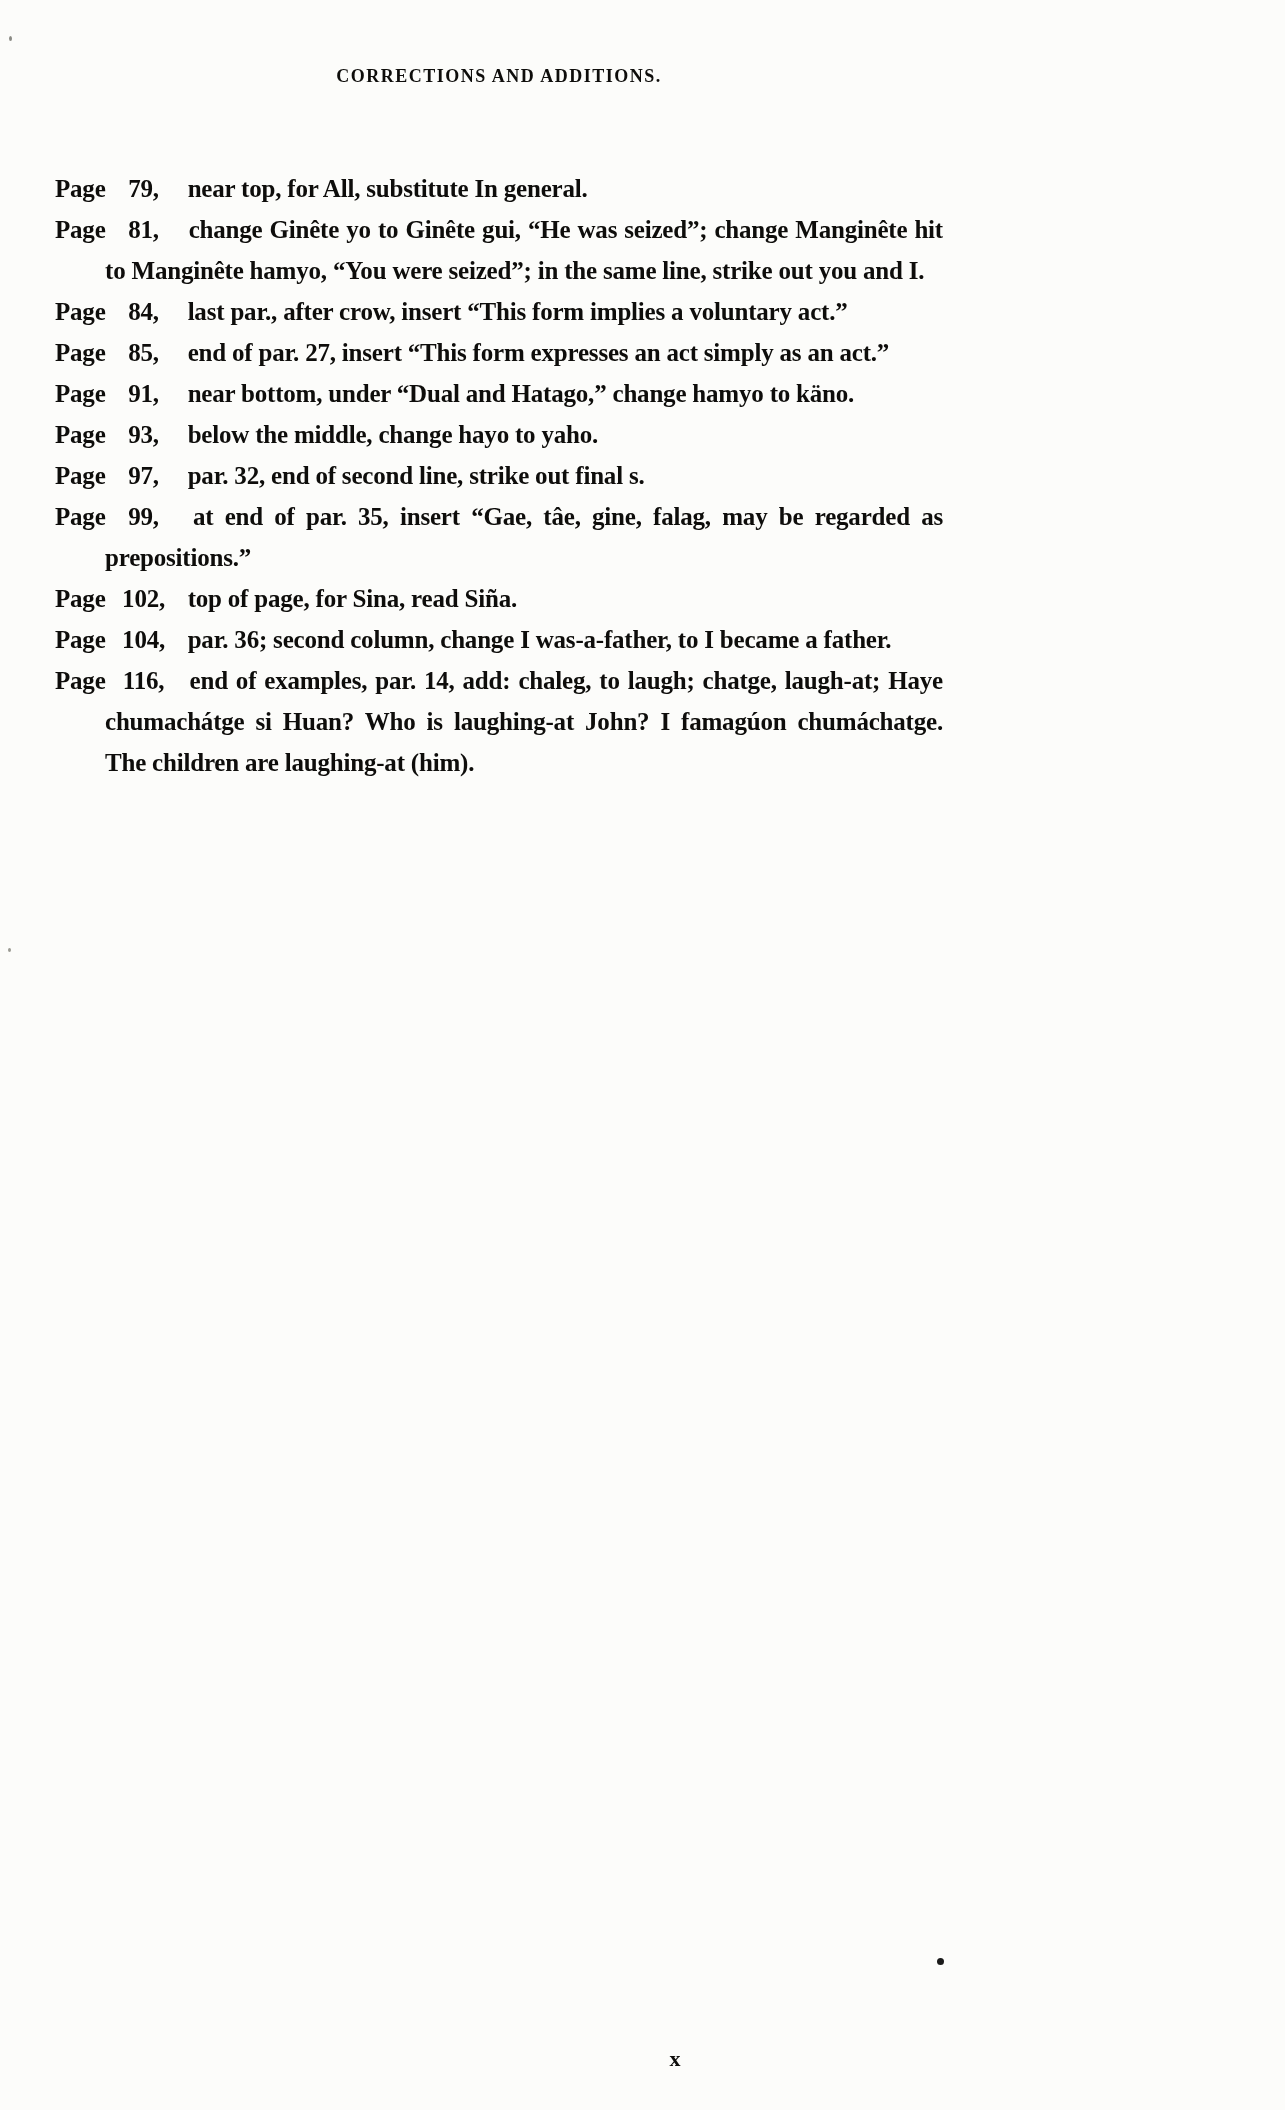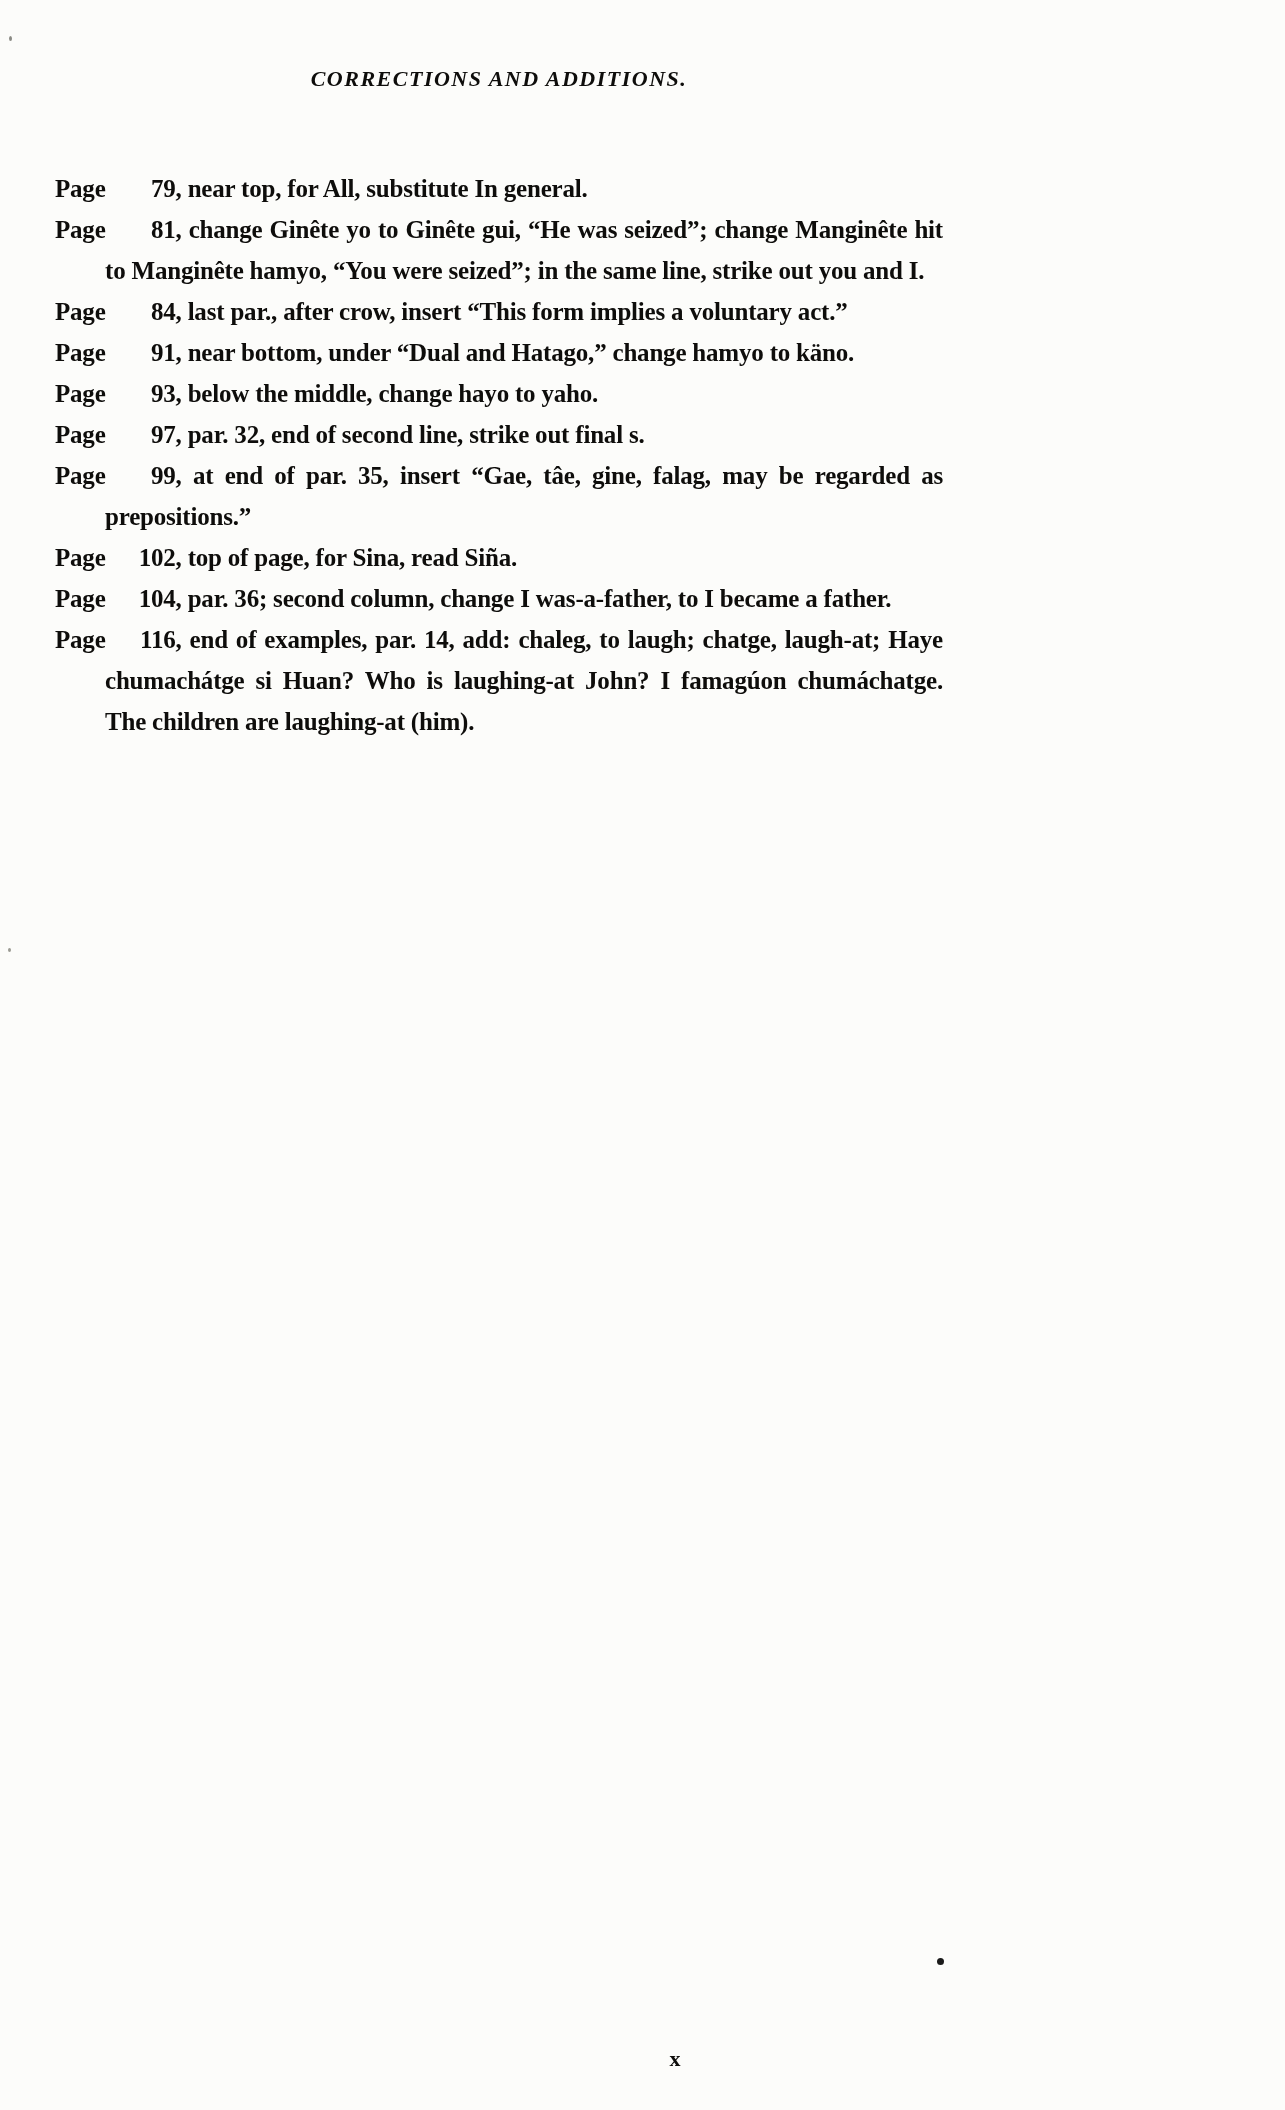--- a/index.html
+++ b/index.html
@@ -10,42 +10,41 @@
     background:#fcfcfa;
     color:#0e0d0b;
     font-family:"Liberation Serif","DejaVu Serif",serif;
     font-weight:700;
     overflow:hidden;
   }
   .running-head{
     position:absolute;
     top:66px;left:55px;width:888px;
     text-align:center;
-    font-style:italic;
-    font-size:22px;
+    font-size:18px;
     letter-spacing:1.5px;
     white-space:nowrap;
   }
   .entries{
     position:absolute;
     top:168px;left:55px;width:888px;
   }
   .entry{
     margin:0;
     padding-left:50px;
     text-indent:-50px;
     font-size:25px;
     line-height:41px;
     letter-spacing:-0.2px;
     text-align:justify;
   }
   .pnum{
     display:inline-block;
     min-width:76px;
-    text-align:right;
+    text-align:center;
     text-indent:0;
   }
   .it{}
   .folio{
     position:absolute;
     top:2046px;left:655px;width:40px;
     text-align:center;
     font-size:22px;
     font-weight:700;
   }
@@ -61,20 +60,21 @@
 </head>
 <body>
 
 <div class="page">
   <div class="running-head">CORRECTIONS AND ADDITIONS.</div>
 
   <div class="entries" id="entries">
       <p class="entry"><span>Page</span><span class="pnum">79,</span><span> near top, for </span><span class="it">All</span><span>, substitute </span><span class="it">In general.</span></p>
       <p class="entry"><span>Page</span><span class="pnum">81,</span><span> change </span><span class="it">Ginête yo</span><span> to </span><span class="it">Ginête gui</span><span>, “He was seized”; change </span><span class="it">Manginête hit</span><span> to </span><span class="it">Manginête hamyo</span><span>, “You were seized”; in the same line, strike out </span><span class="it">you and I.</span></p>
       <p class="entry"><span>Page</span><span class="pnum">84,</span><span> last par., after </span><span class="it">crow</span><span>, insert “This form implies a voluntary act.”</span></p>
+      <p class="entry"><span>Page</span><span class="pnum">85,</span><span> end of par. 27, insert “This form expresses an act simply as an act.”</span></p>
       <p class="entry"><span>Page</span><span class="pnum">91,</span><span> near bottom, under “Dual and Hatago,” change </span><span class="it">hamyo</span><span> to </span><span class="it">käno.</span></p>
       <p class="entry"><span>Page</span><span class="pnum">93,</span><span> below the middle, change </span><span class="it">hayo</span><span> to </span><span class="it">yaho.</span></p>
       <p class="entry"><span>Page</span><span class="pnum">97,</span><span> par. 32, end of second line, strike out final </span><span class="it">s.</span></p>
       <p class="entry"><span>Page</span><span class="pnum">99,</span><span> at end of par. 35, insert “</span><span class="it">Gae, tâe, gine, falag</span><span>, may be regarded as prepositions.”</span></p>
       <p class="entry"><span>Page</span><span class="pnum">102,</span><span> top of page, for </span><span class="it">Sina</span><span>, read </span><span class="it">Siña.</span></p>
       <p class="entry"><span>Page</span><span class="pnum">104,</span><span> par. 36; second column, change </span><span class="it">I was-a-father</span><span>, to </span><span class="it">I became a father.</span></p>
       <p class="entry"><span>Page</span><span class="pnum">116,</span><span> end of examples, par. 14, add: </span><span class="it">chaleg</span><span>, to laugh; </span><span class="it">chatge</span><span>, laugh-at; </span><span class="it">Haye chumachátge si Huan?</span><span> Who is laughing-at John? </span><span class="it">I famagúon chumáchatge.</span><span> The children are laughing-at (him).</span></p>
     </div>
 
   <span class="speck speck-l1"></span>

